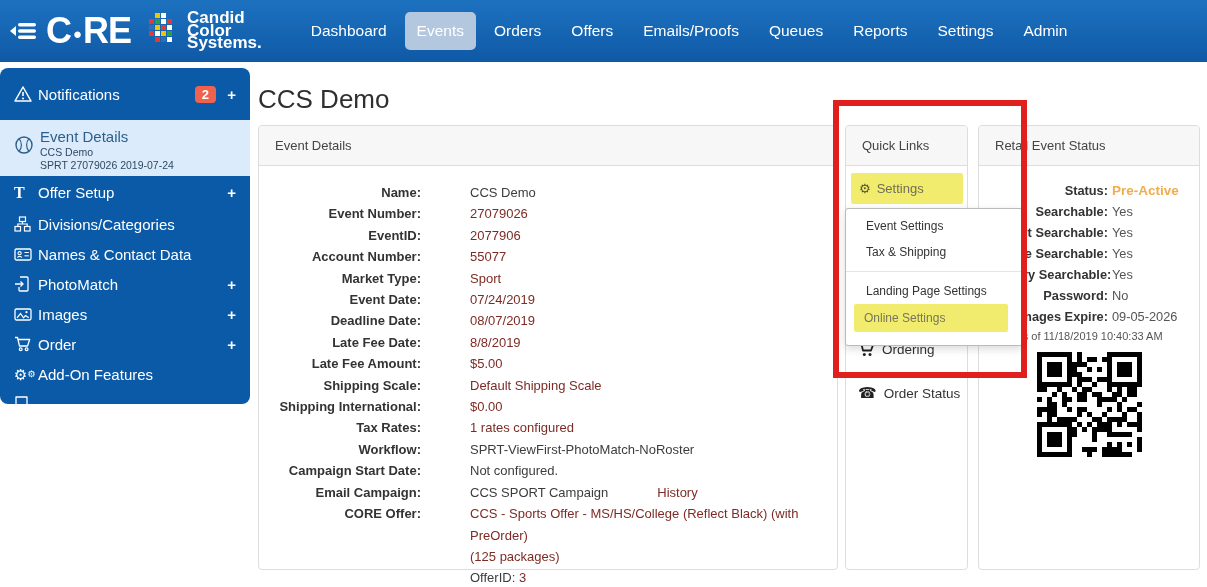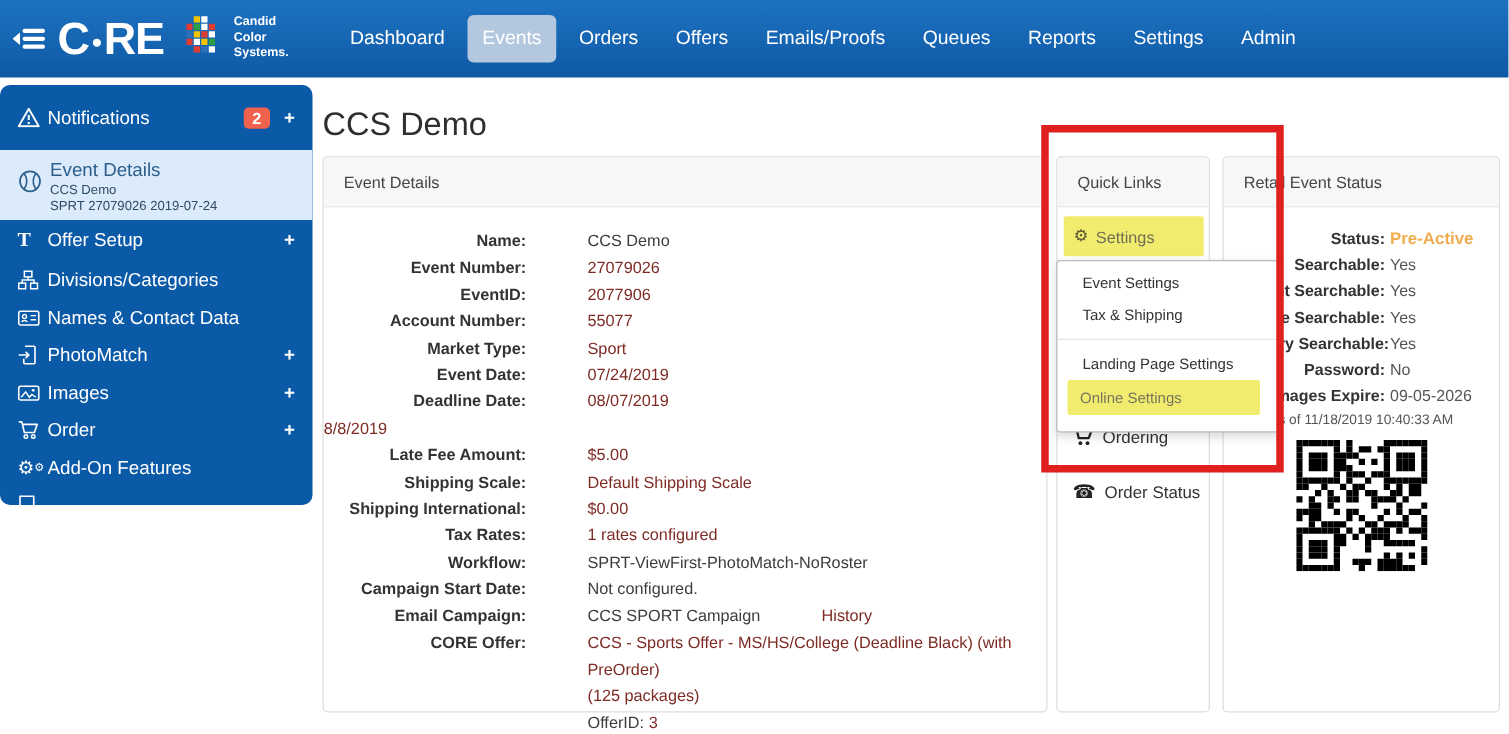--- a/index.html
+++ b/index.html
@@ -6,21 +6,21 @@
   body { background:#fff; font-family:"Liberation Sans","DejaVu Sans",sans-serif; }
   .screen { position:relative; width:1207px; height:587px; overflow:hidden; background:#fff; }
 
   
   .navbar { position:absolute; left:0; top:0; width:1207px; height:62px;
             background:linear-gradient(180deg,#1d72c0,#0f59a6); display:flex; align-items:center; }
   .hamburger { margin-left:10px; display:flex; align-items:center; cursor:pointer; }
   .brand { color:#fff; font-weight:bold; font-size:36px; letter-spacing:-1px; margin-left:8px; display:flex; align-items:center; }
   .brand .dot { font-size:15px; margin:4px 2px 0 2px; }
   .ccs-logo { display:flex; align-items:center; margin-left:18px; }
-  .ccs-text { color:#fff; font-weight:bold; font-size:10px; line-height:12.5px; margin-left:6px; }
+  .ccs-text { color:#fff; font-weight:bold; font-size:17px; line-height:12.5px; margin-left:6px; }
   .nav-links { display:flex; align-items:center; margin-left:34px; }
   .nav-links a { color:#fff; text-decoration:none; font-size:15.5px; padding:10px 12px; margin:0 3px;
                  border-radius:5px; white-space:nowrap; }
   .nav-links a.active { background:#b3c7de; }
 
   
   .sidebar { position:absolute; left:0; top:68px; width:250px; height:336px; background:#0b5aa7;
              border-radius:8px; color:#fff; z-index:3; overflow:hidden; }
   .side-row { display:flex; align-items:center; padding:0 14px; height:30px; font-size:15px; cursor:pointer; }
   .side-row.first { height:52px; }
@@ -287,20 +287,21 @@
         </div>
       <div class="ev-row">
           <span class="ev-label">Event Date:</span>
           <span class="ev-value">07/24/2019</span>
         </div>
       <div class="ev-row">
           <span class="ev-label">Deadline Date:</span>
           <span class="ev-value">08/07/2019</span>
         </div>
       <div class="ev-row">
+          <span class="ev-label">Late Fee Date:</span>
           <span class="ev-value">8/8/2019</span>
         </div>
       <div class="ev-row">
           <span class="ev-label">Late Fee Amount:</span>
           <span class="ev-value">$5.00</span>
         </div>
       <div class="ev-row">
           <span class="ev-label">Shipping Scale:</span>
           <span class="ev-value">Default Shipping Scale</span>
         </div>
@@ -321,21 +322,21 @@
           <span class="ev-value plain">Not configured.</span>
         </div>
       <div class="ev-row">
           <span class="ev-label">Email Campaign:</span>
           <span class="ev-value plain">CCS SPORT Campaign</span>
           <span class="ev-value" style="margin-left:5px">History</span>
         </div>
       <div class="ev-row">
         <span class="ev-label">CORE Offer:</span>
         <span>
-          <div class="maroon">CCS - Sports Offer - MS/HS/College (Deadline Black) (with PreOrder)</div>
+          <div class="maroon">CCS - Sports Offer - MS/HS/College (Reflect Black) (with PreOrder)</div>
           <div class="maroon">(125 packages)</div>
           <div><span class="plain">OfferID:</span> <span class="maroon">3</span></div>
         </span>
       </div>
     </div>
   </div>
 
   <div class="panel p-quick">
     <div class="panel-header">Quick Links</div>
     <div class="ql-settings">

